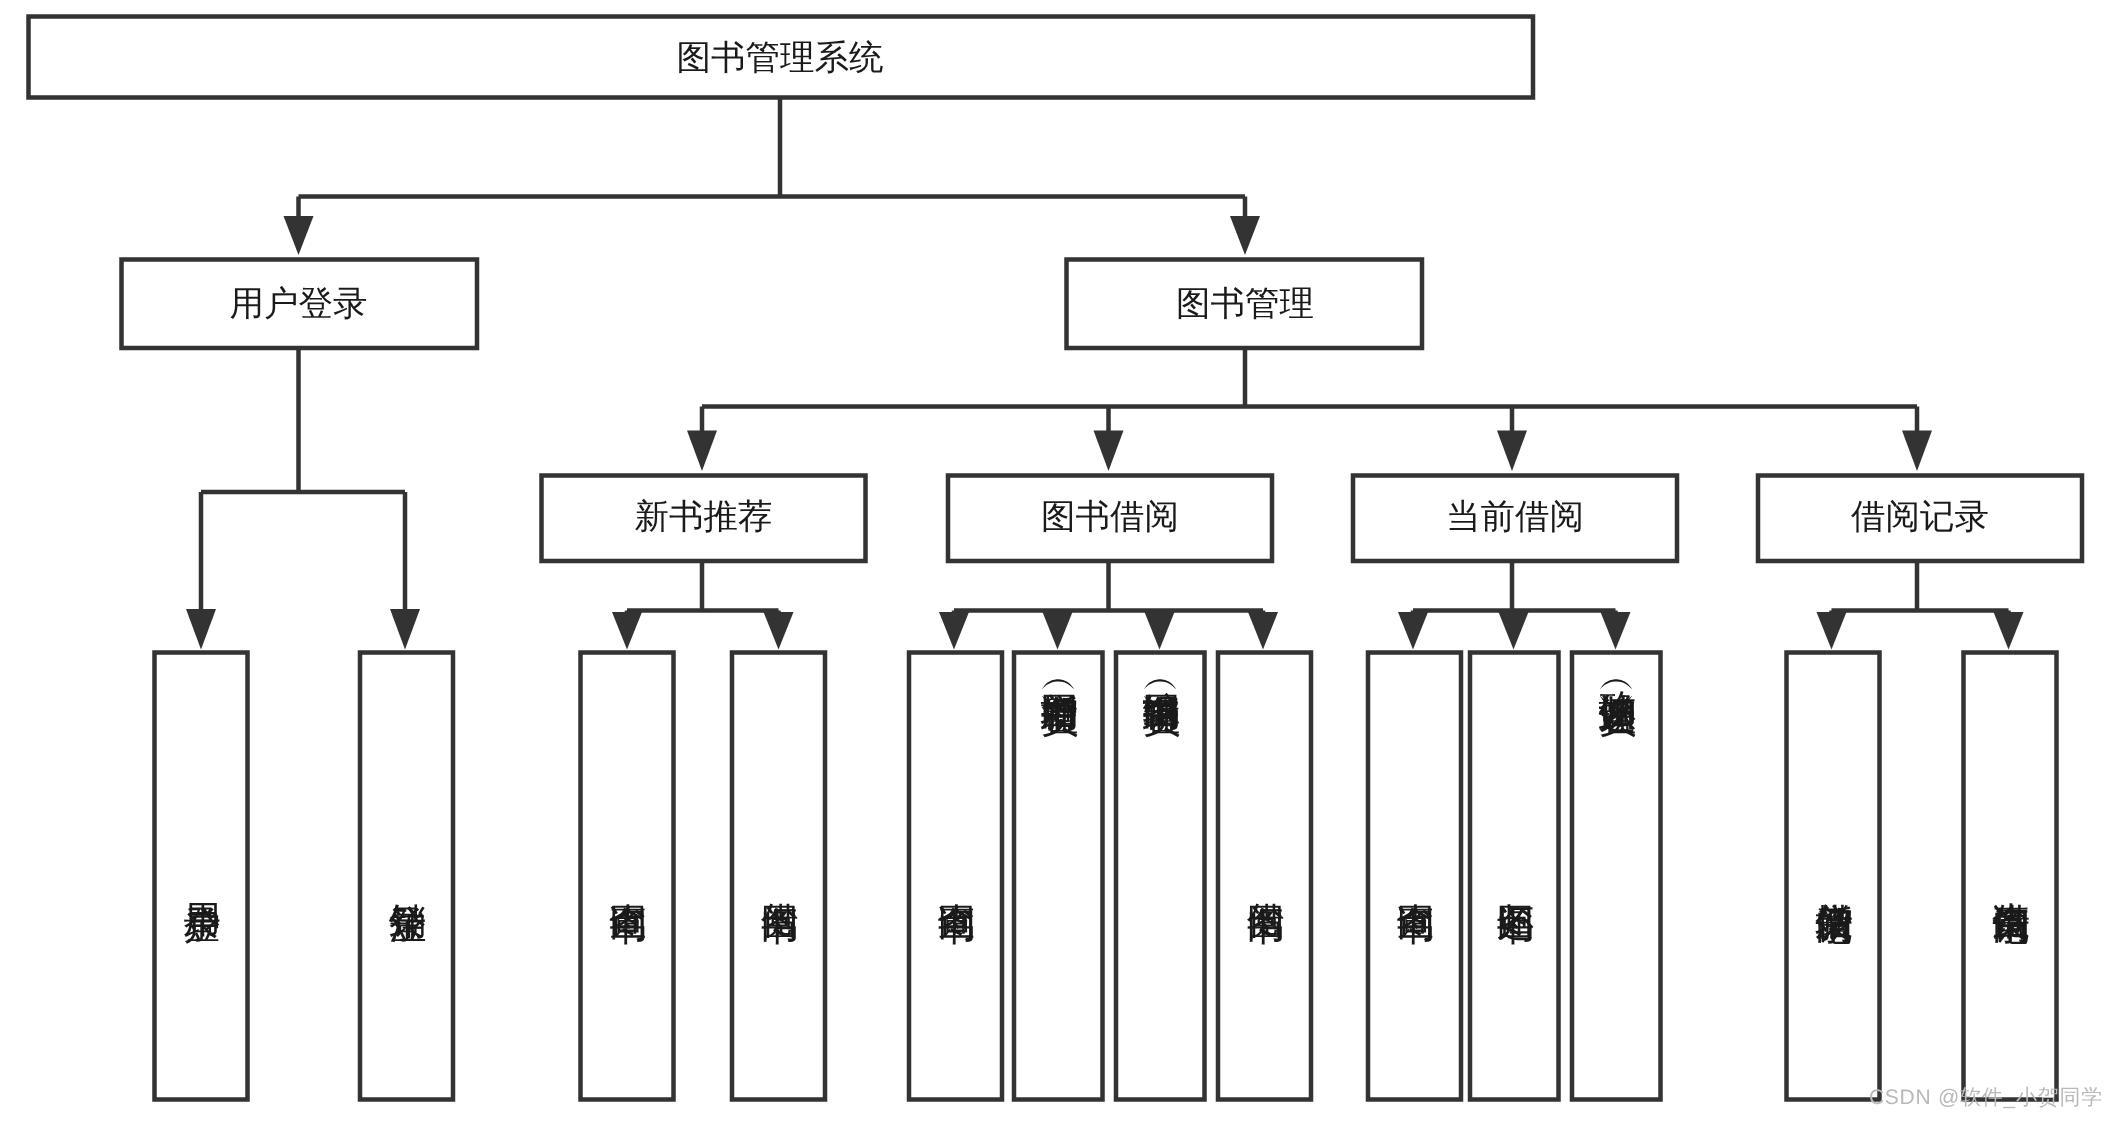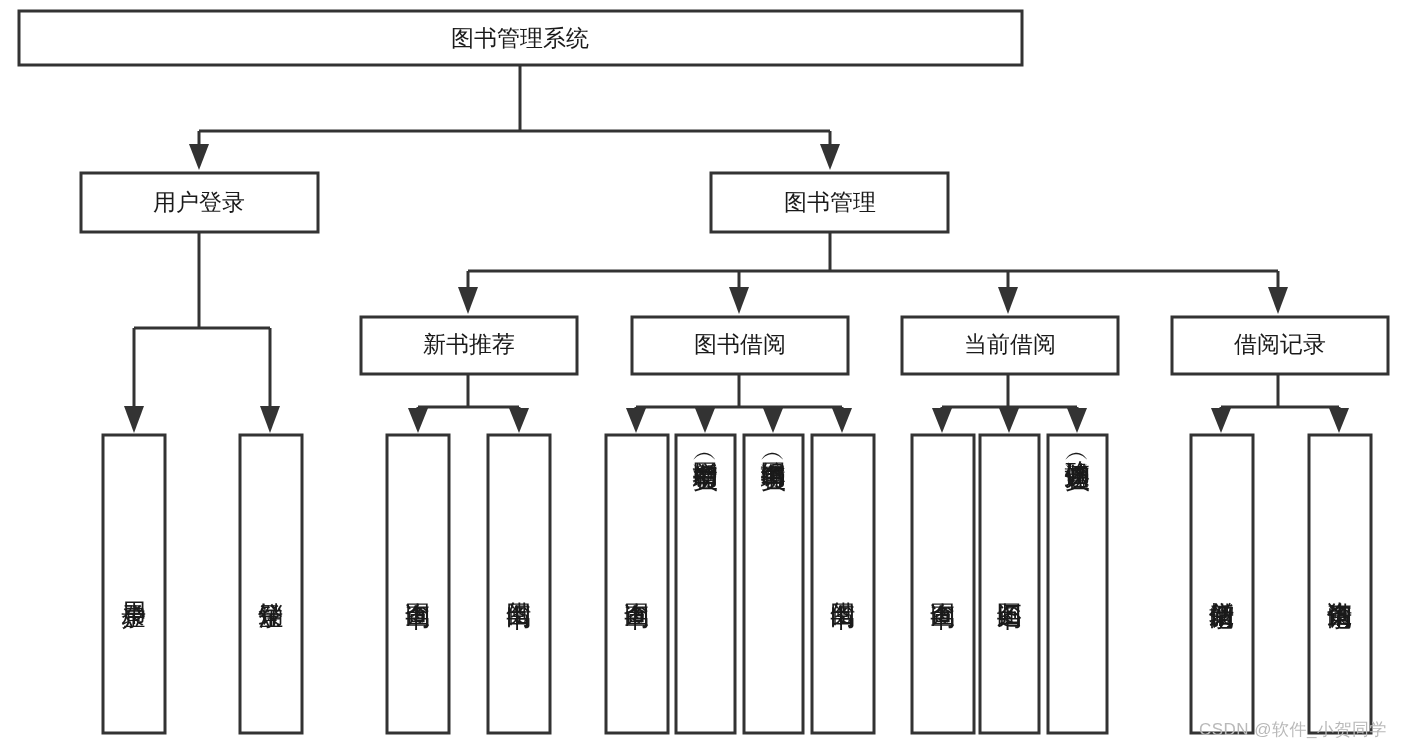--- a/index.html
+++ b/index.html
@@ -62,24 +62,24 @@
     font-family: "Liberation Sans", "DejaVu Sans", sans-serif;
     font-size: 25px;
     line-height: 1.06;
     color: #1a1a1a;
     letter-spacing: 1px;
     white-space: nowrap;
     text-align: center;
   }
   .watermark {
     position: absolute;
-    right: 18px;
+    right: 3px;
     bottom: 6px;
     font-family: "Liberation Sans", "DejaVu Sans", sans-serif;
-    font-size: 17px;
+    font-size: 14px;
     color: #b9b9b9;
     letter-spacing: 0.5px;
     white-space: nowrap;
   }
 </style>
 </head>
 <body>
 
 <div id="diagram-root">
 

